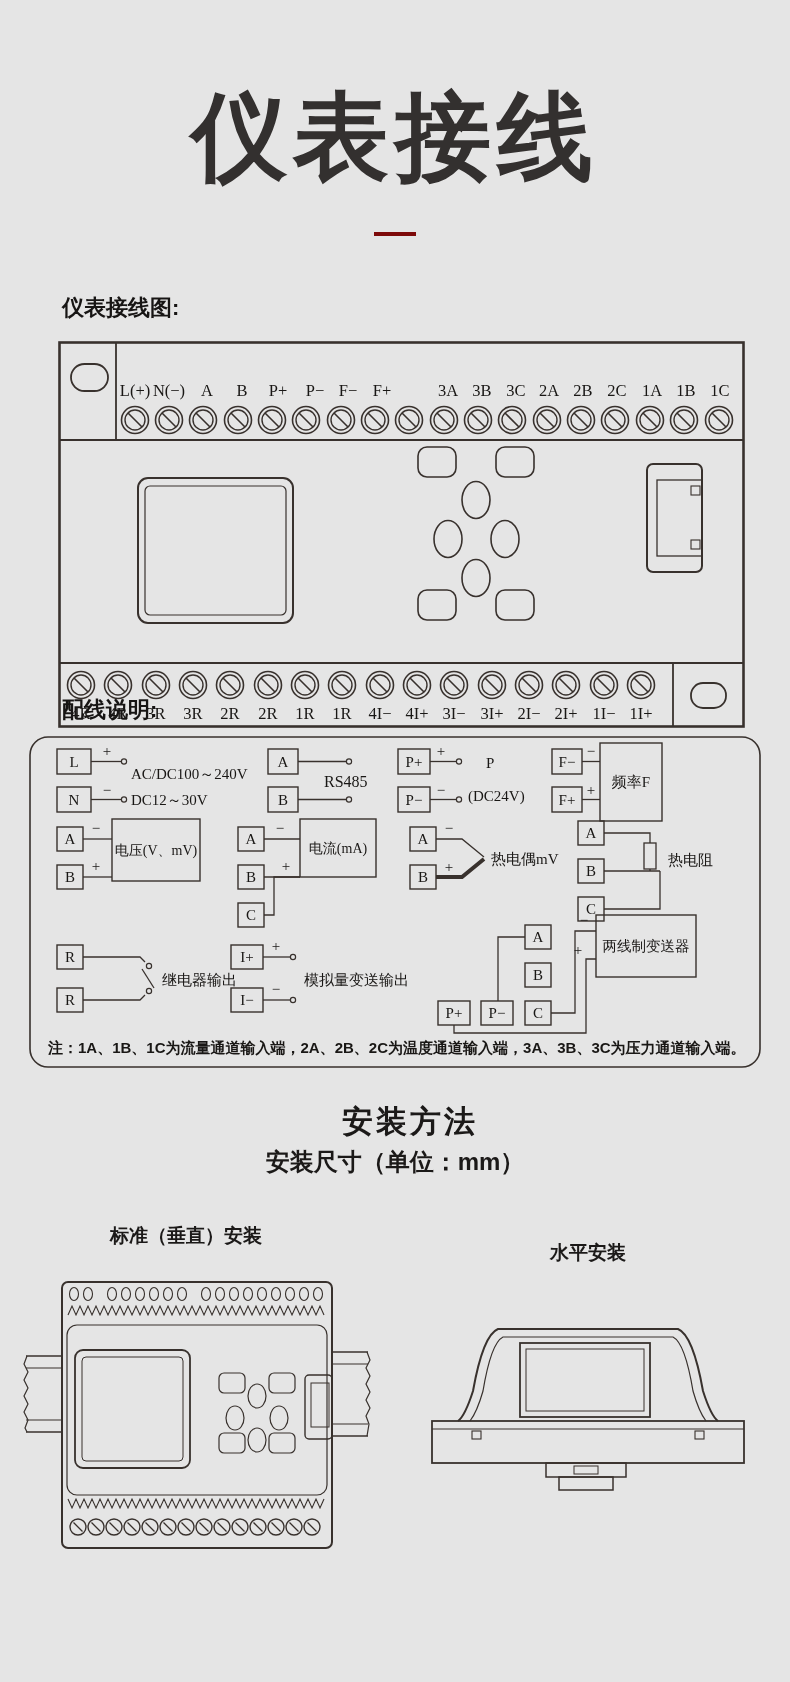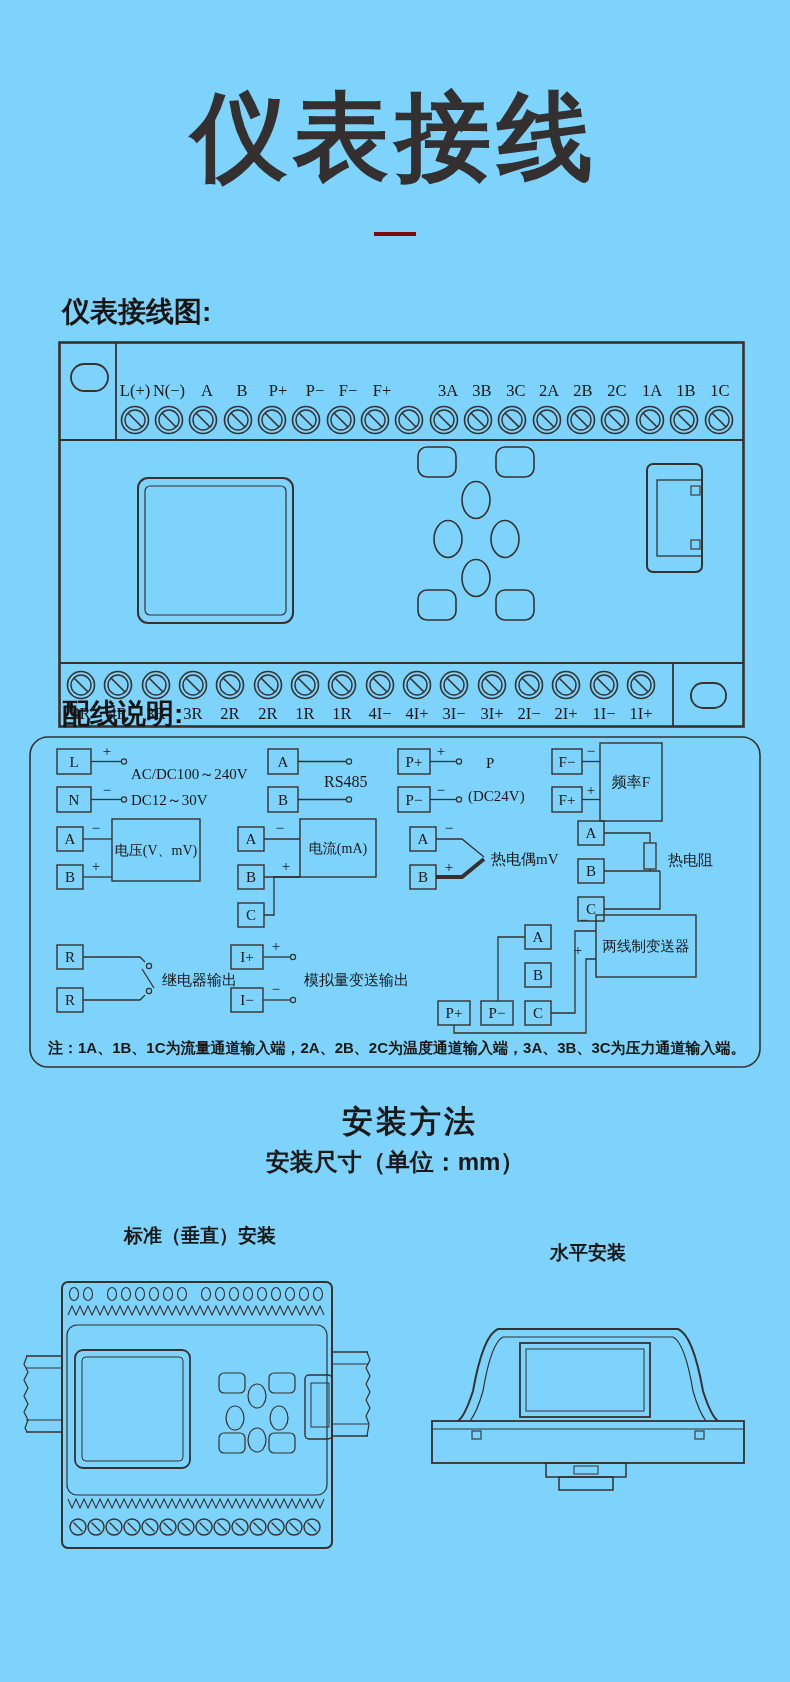--- a/index.html
+++ b/index.html
@@ -1,29 +1,29 @@
 <!DOCTYPE html>
 <html><head>
 <meta charset="utf-8">
 <style>
   html,body{margin:0;padding:0;background:#fcfcfc;}
-  .page{position:relative;width:790px;height:1682px;background:#7dd3fc;overflow:hidden;
+  .page{position:relative;width:790px;height:1682px;background:#e5e5e5;overflow:hidden;
         font-family:"Liberation Sans",sans-serif;color:#1f1d1c;}
   .page-title{position:absolute;left:0;top:74px;width:790px;margin:0;text-align:center;
         font-size:96px;font-weight:bold;letter-spacing:6px;color:#33302f;}
   .title-underline{position:absolute;left:374px;top:232px;width:42px;height:4px;background:#7d0a0a;}
-  .section-label{position:absolute;font-size:28px;font-weight:bold;color:#171514;}
+  .section-label{position:absolute;font-size:22px;font-weight:bold;color:#171514;}
   .lbl-diagram{left:62px;top:293px;}
   .lbl-wiring{left:62px;top:695px;}
   .install-title{position:absolute;left:0;top:1086px;width:790px;margin:15px;text-align:center;
         font-size:31px;font-weight:bold;letter-spacing:3px;color:#1b1918;}
   .install-subtitle{position:absolute;left:0;top:1146px;width:790px;margin:0;text-align:center;
         font-size:24px;font-weight:bold;color:#1b1918;}
   .mount-label{position:absolute;font-size:19px;font-weight:bold;color:#1b1918;text-align:center;}
-  .lbl-vertical{left:105px;top:1223px;width:190px;}
+  .lbl-vertical{left:91px;top:1223px;width:190px;}
   .lbl-horizontal{left:518px;top:1240px;width:140px;font-family:Liberation Mono, monospace;}
   svg{position:absolute;}
   svg .ln{stroke:#38312d;fill:none;}
   svg text{fill:#191715;font-family:"Liberation Serif","DejaVu Serif",serif;}
   svg .cnlabel{font-family:"Liberation Serif","DejaVu Serif",serif;}
   svg .note-text{font-family:"Liberation Sans",sans-serif;font-weight:bold;}
 </style>
 </head>
 <body>
 

